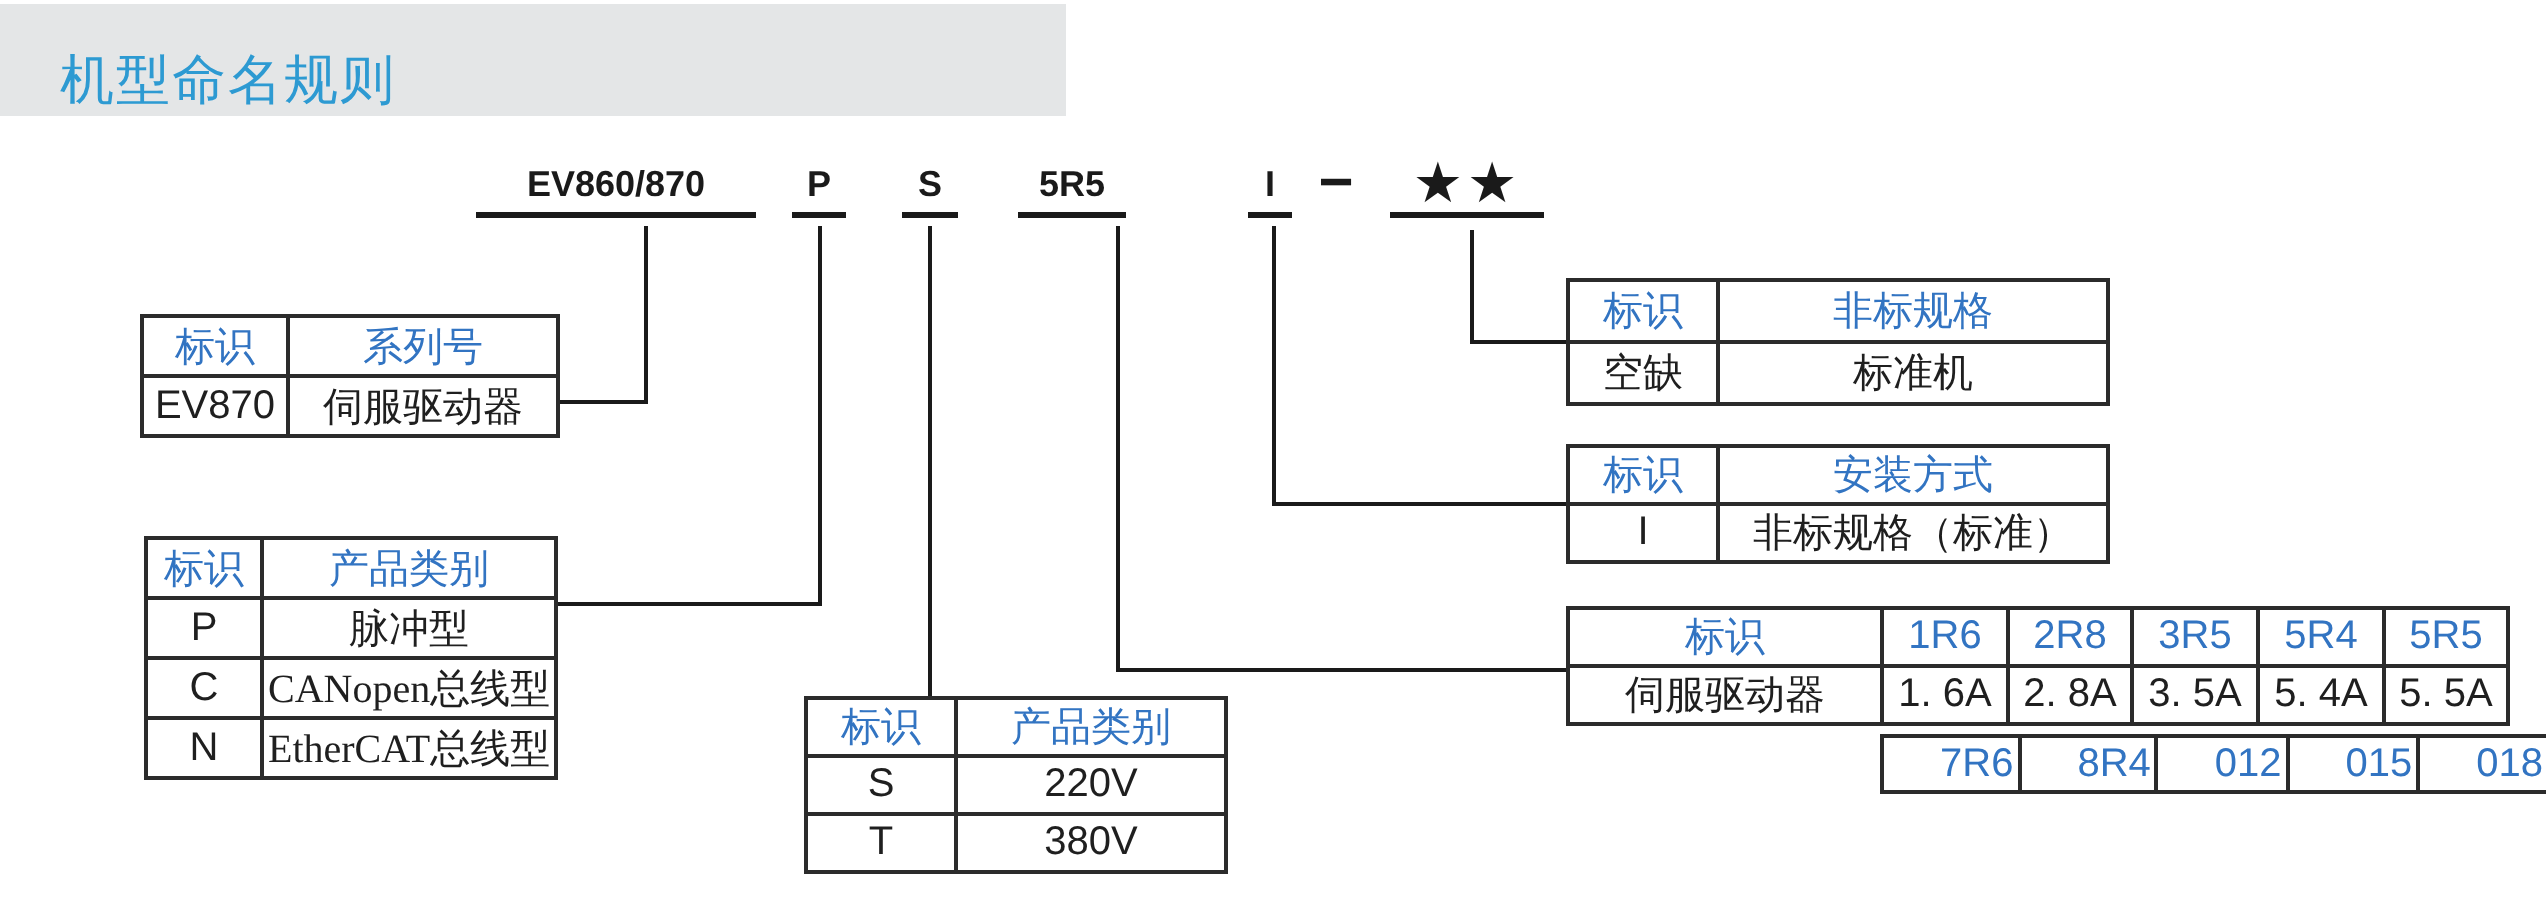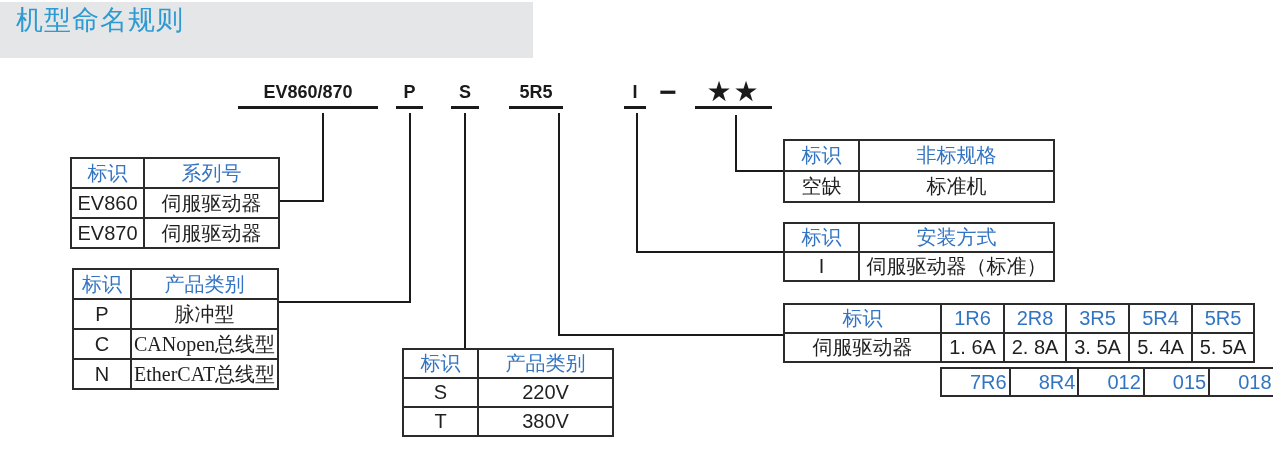--- a/index.html
+++ b/index.html
@@ -15,22 +15,22 @@
   }
 
   
   .title-bar {
     position: absolute;
     left: 0; top: 2;
     top: 2px;
     width: 533px; height: 56px;
     background: #e4e6e7;
     display: flex;
-    align-items: flex-start;
-    padding-left: 16px;
+    align-items: flex-end;
+    padding-left: 30px;
   }
   .title-bar span {
     color: #2d9ad2;
     font-size: 27px;
     letter-spacing: 1px;
   }
 
   
   .seg {
     position: absolute;
@@ -124,24 +124,20 @@
     <colgroup>
         <col style="width:73px">
         <col style="width:135px">
       </colgroup>
     <tbody>
         <tr>
       <td>标识</td>
       <td>系列号</td>
     </tr>
     <tr>
-      <td>EV860</td>
-      <td>伺服驱动器</td>
-    </tr>
-    <tr>
       <td>EV870</td>
       <td>伺服驱动器</td>
     </tr>
   </tbody>
     </table>
 
   <table id="t2" class="tbl">
     <colgroup>
         <col style="width:58px">
         <col style="width:145px">
@@ -209,21 +205,21 @@
         <col style="width:75px">
         <col style="width:195px">
       </colgroup>
     <tbody>
         <tr>
       <td>标识</td>
       <td>安装方式</td>
     </tr>
     <tr>
       <td>I</td>
-      <td>伺服驱动器（标准）</td>
+      <td>非标规格（标准）</td>
     </tr>
   </tbody>
     </table>
 
   <table id="t6a" class="tbl">
     <colgroup>
       <col style="width:157px">
         <col style="width:63px">
         <col style="width:62px">
       <col style="width:63px">

